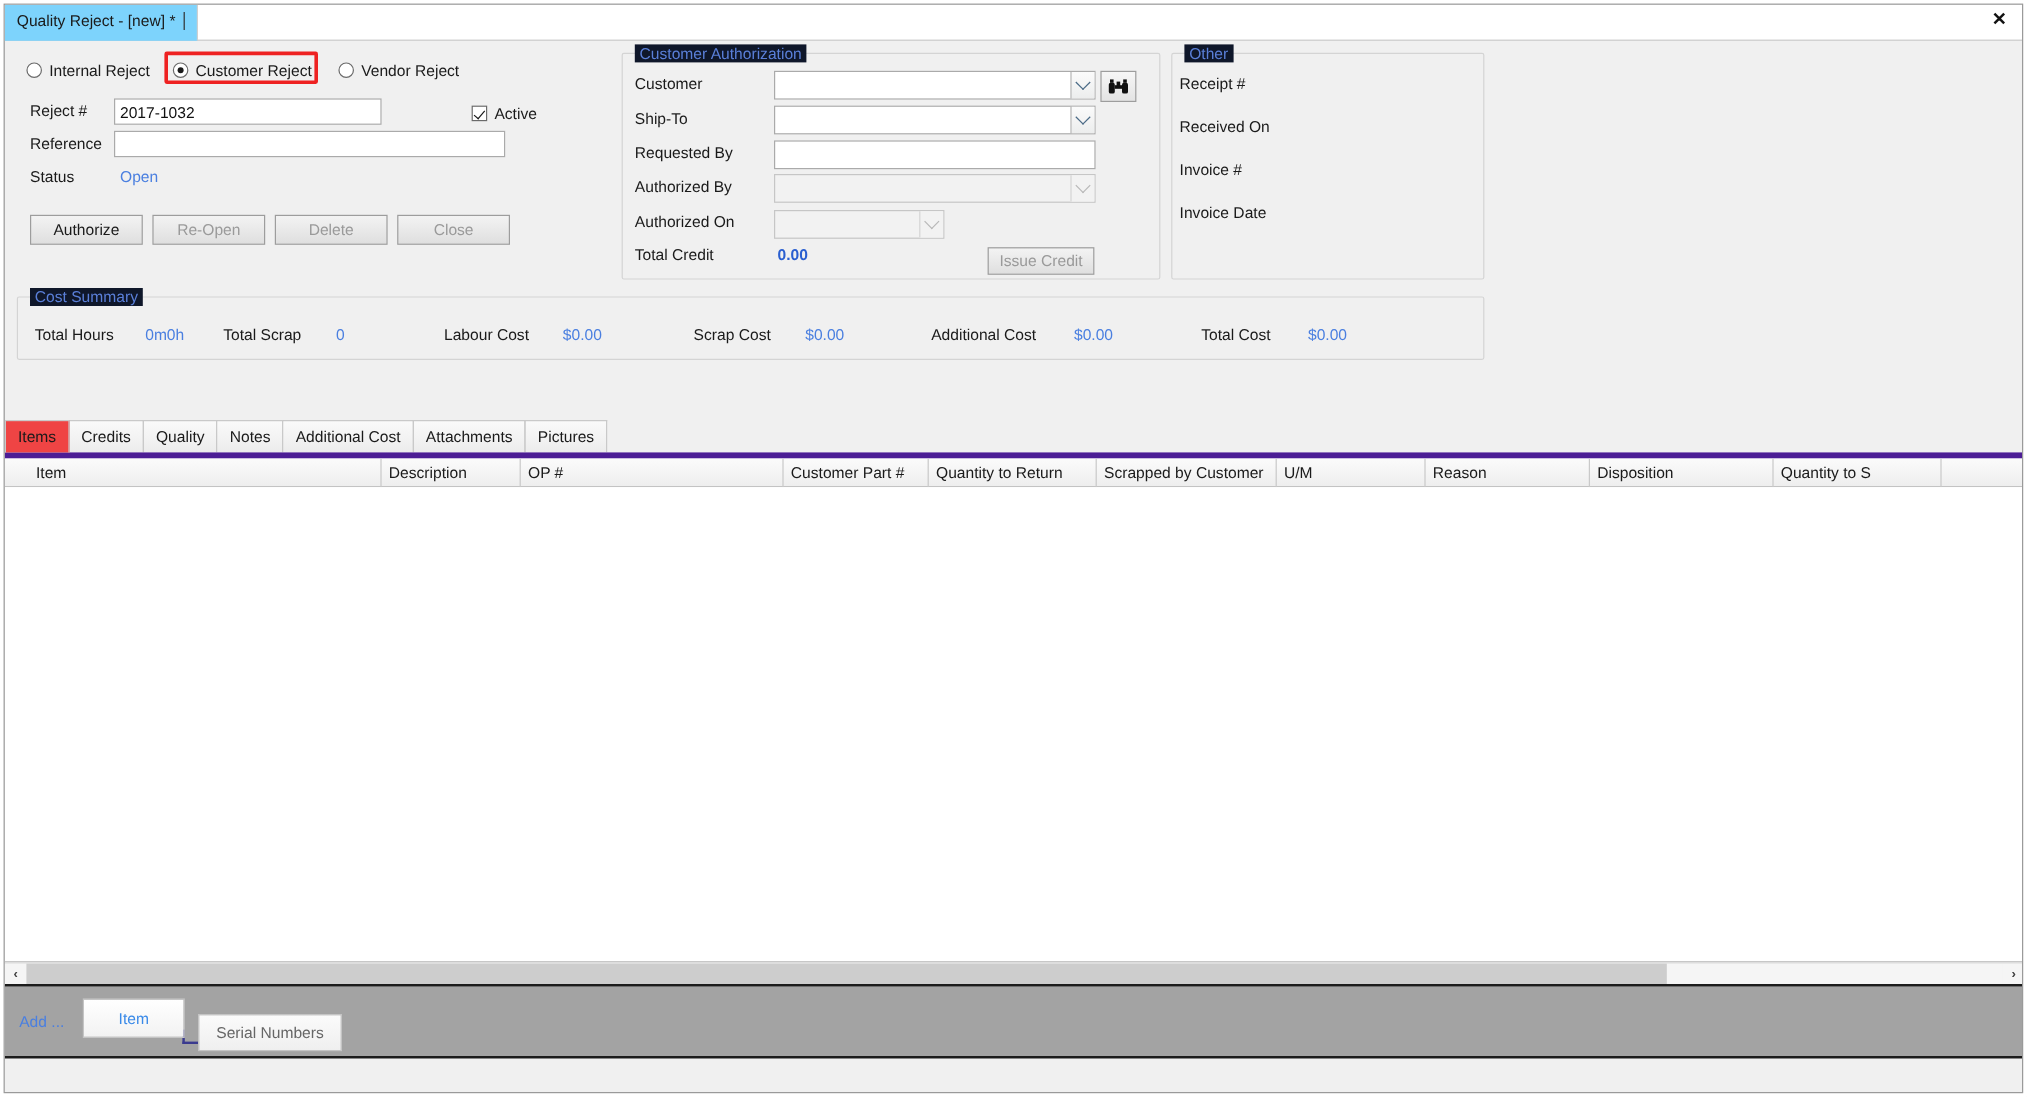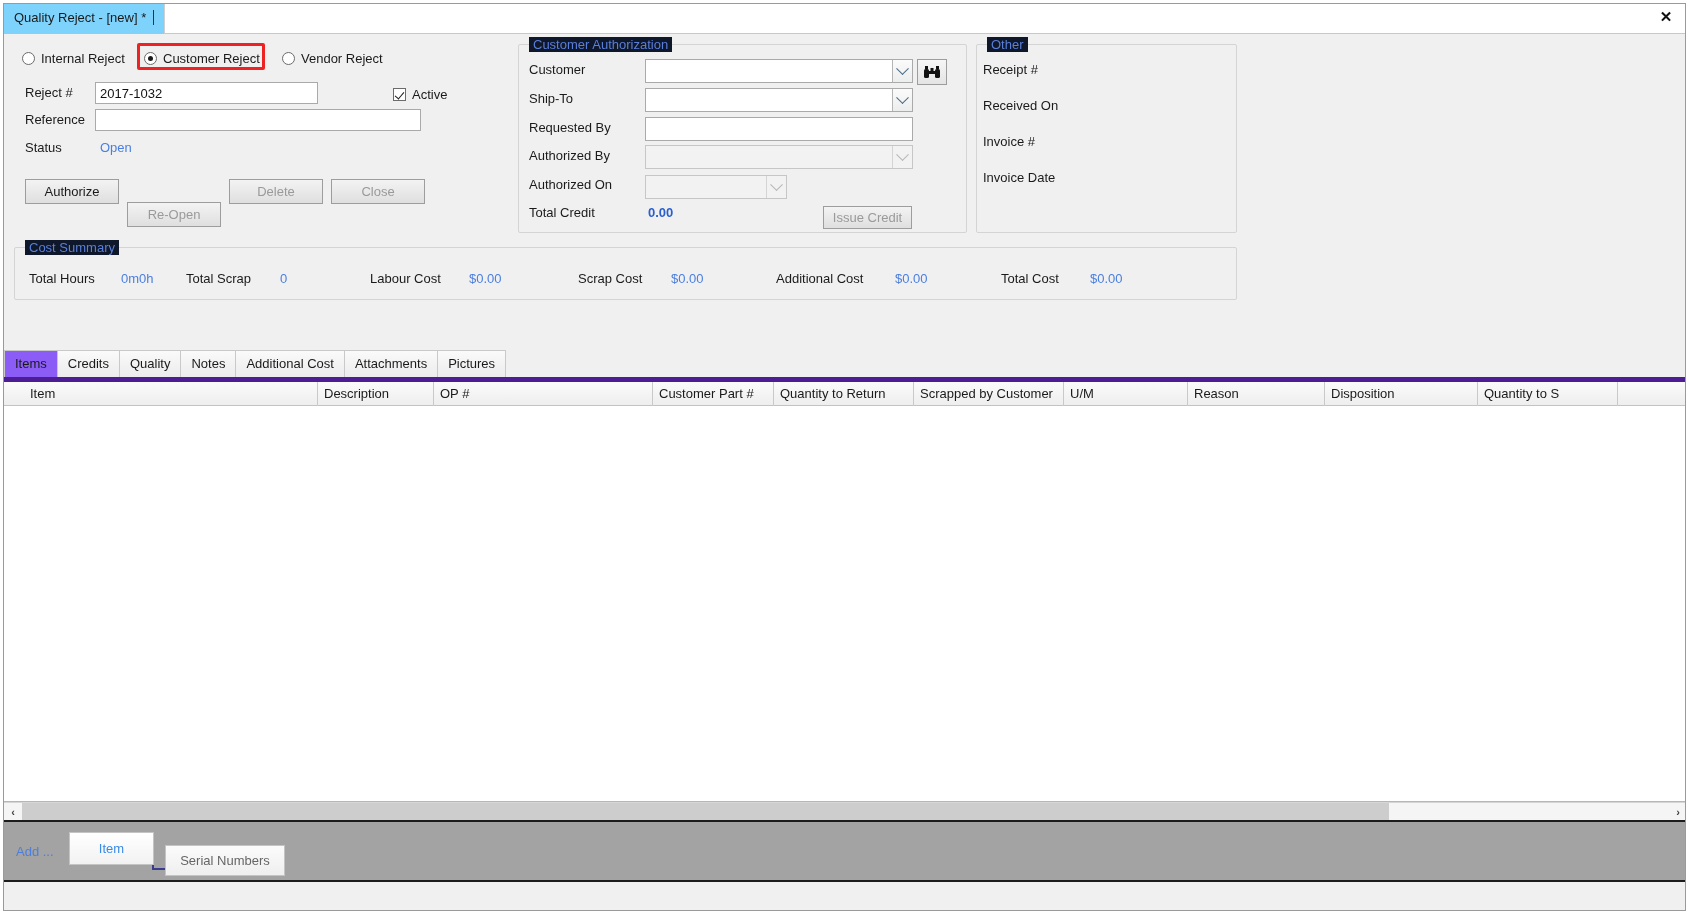--- a/index.html
+++ b/index.html
@@ -170,21 +170,21 @@
     font-size: 13px;
     color: #1a1a1a;
     background: linear-gradient(#fafafa,#ececec);
     border: 1px solid #c9c9c9;
     border-bottom: none;
     margin-right: -1px;
     cursor: pointer;
     white-space: nowrap;
   }
   .tab.active {
-    background: #8b5cf6;
+    background: #ef4444;
     border-color: #c9c9c9;
     z-index: 3;
   }
 
   
   .grid {
     position: absolute;
     left: 0; top: 373px;
     width: 1683px;
     height: 425px;
@@ -334,21 +334,21 @@
     <span class="lbl" style="margin-left:6px;text-align:center;">Active</span>
   </div>
 
   <div class="lbl" style="position:absolute; left:21px; top:108px;">Reference</div>
   <input class="textbox" style="position: absolute; left: 91px; top: 105px; width: 326px;" value="">
 
   <div class="lbl" style="position:absolute; left:21px; top:136px;">Status</div>
   <div class="val-blue-n" style="position:absolute; left:96px; top:136px;">Open</div>
 
   <div class="btn3d" style="position:absolute; left:21px; top:175px; width:94px; height:25px; line-height:24px;">Authorize</div>
-  <div class="btn3d disabled" style="position:absolute; left:123px; top:175px; width:94px; height:25px; line-height:24px;margin-top:23px;">Re-Open</div>
+  <div class="btn3d disabled" style="position:absolute; left:123px; top:175px; width:94px; height:25px; line-height:24px;">Re-Open</div>
   <div class="btn3d disabled" style="position:absolute; left:225px; top:175px; width:94px; height:25px; line-height:24px;">Delete</div>
   <div class="btn3d disabled" style="position:absolute; left:327px; top:175px; width:94px; height:25px; line-height:24px;">Close</div>
 
   <div class="group" style="left:514px; top:40px; width:449px; height:189px;">
     <div class="gtitle">Customer Authorization</div>
   </div>
 
   <div class="lbl" style="position:absolute; left:525px; top:58px;">Customer</div>
   <div class="combo" style="position:absolute; left:641px; top:55px; width:268px;">
     <div class="btn">

